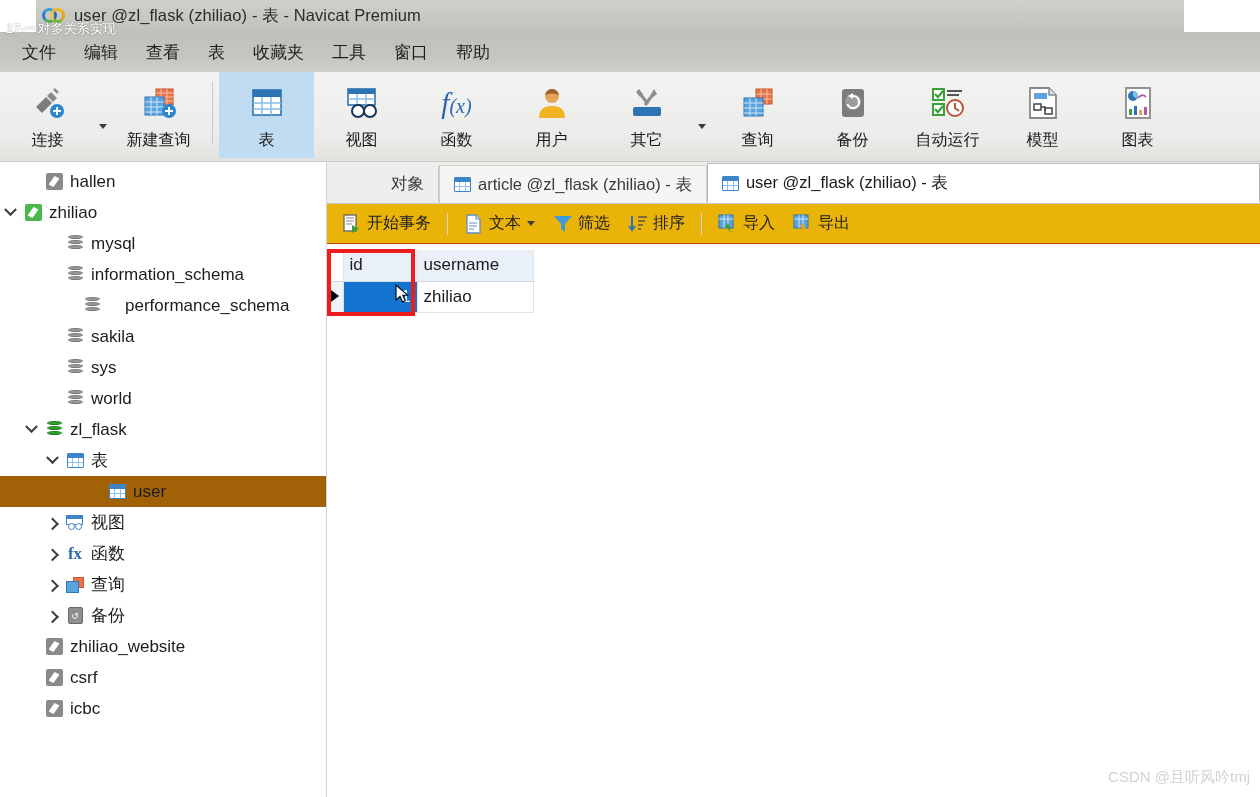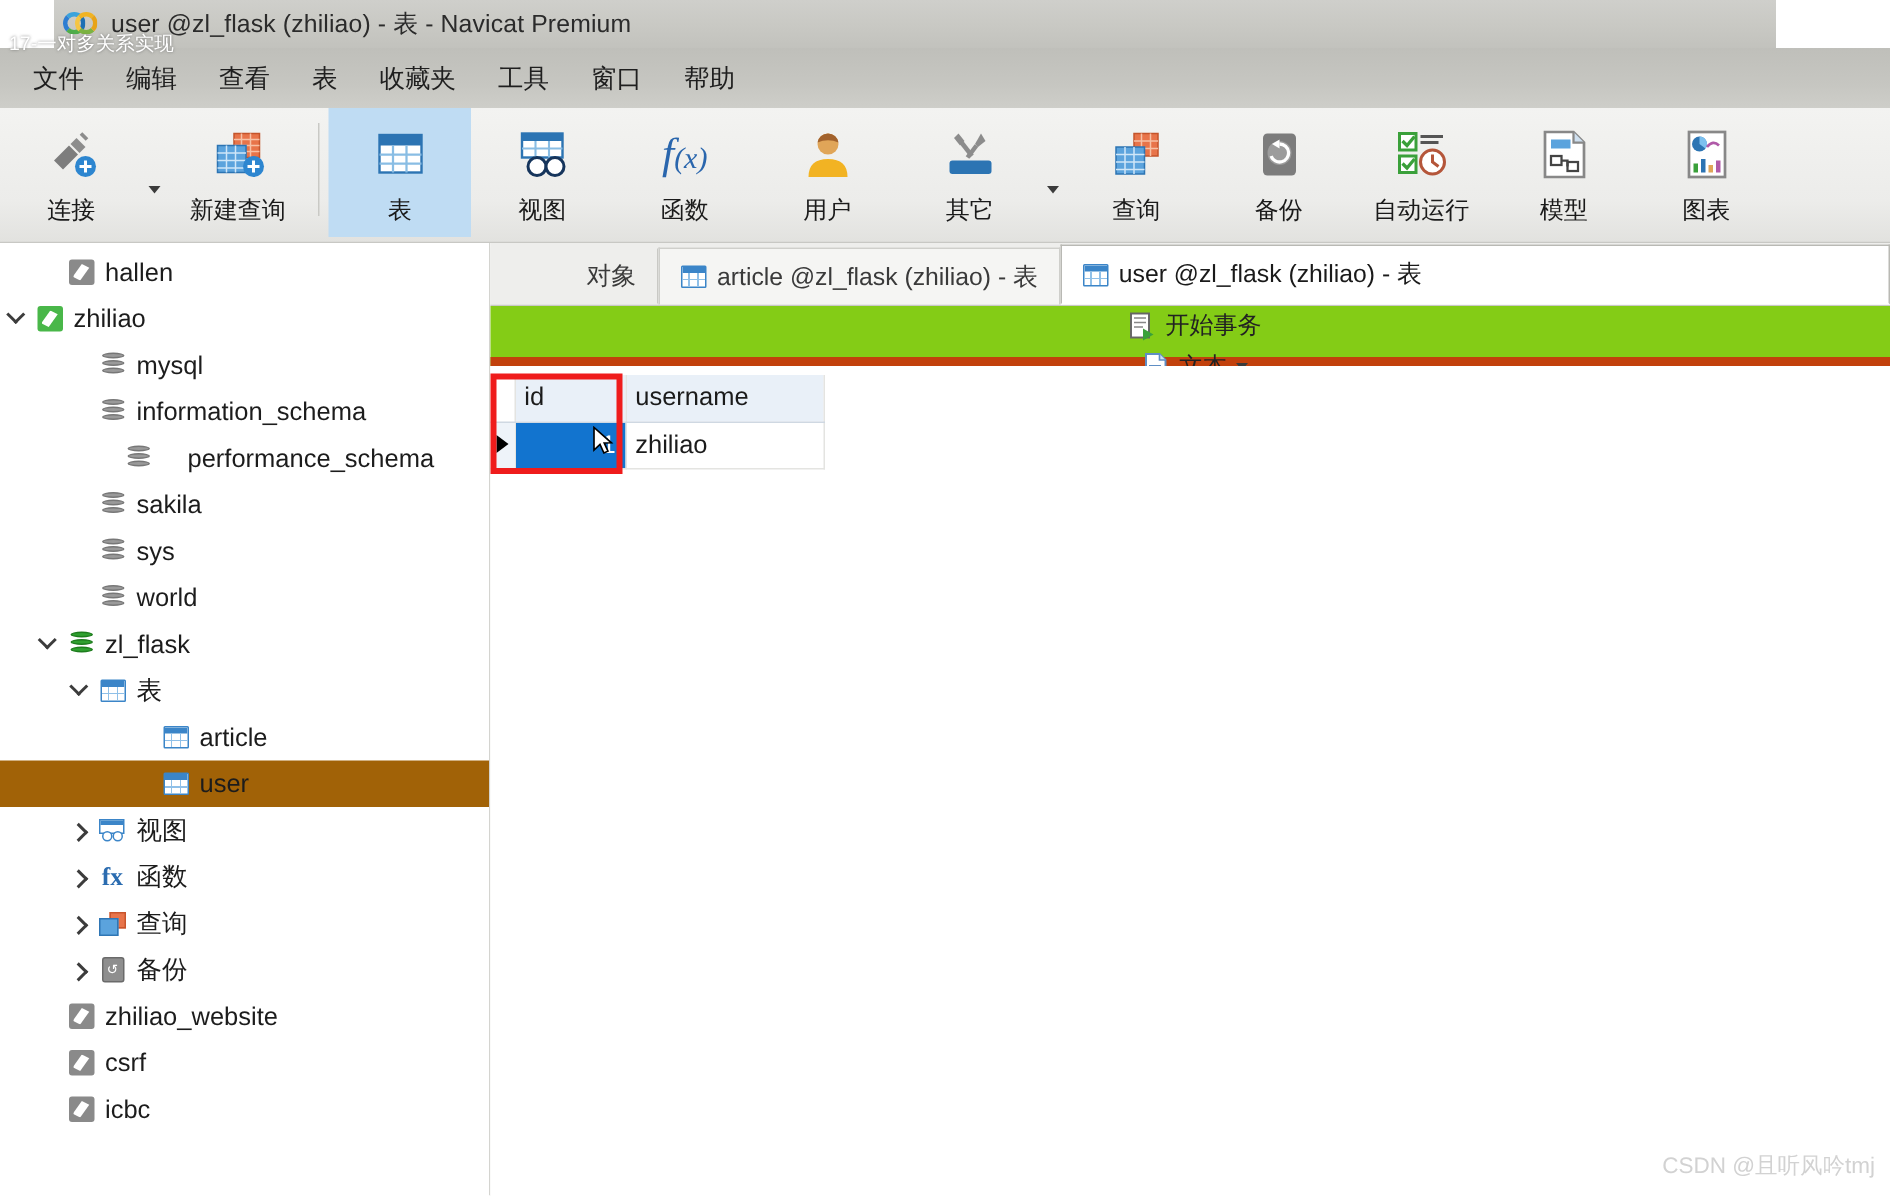--- a/index.html
+++ b/index.html
@@ -229,25 +229,24 @@
     background: #ffffff;
     border: 1px solid #b9b9b4; border-bottom: 1px solid #ffffff;
     color: #1a1a1a;
     height: 40px;
     flex: 1;
   }
   .tab-ico { margin-right: 7px; display:flex; }
 
   .grid-toolbar {
     height: 40px; width: 933px;
-    background: #84cc16;
+    background: #eab308;
     display: flex; align-items: center;
-    border-bottom: 6px solid #c2410c;
+    border-bottom: 1px solid #c2410c;
     padding-left: 6px;
-    flex-direction: column;
   }
   .gt-btn {
     display: flex; align-items: center;
     font-size: 16px; color: #222;
     padding: 3px 8px; margin: 0 1px;
     white-space: nowrap; cursor: default;
   }
   .gt-ico { margin-right: 5px; display: flex; align-items: center; }
   .gt-sep { width: 1px; height: 22px; background: #d5d5d1; margin: 0 7px; }
   .gt-caret {
@@ -269,21 +268,21 @@
     border-right: 1px solid #e4e4e1;
     border-bottom: 1px solid #e4e4e1;
     font-size: 17px; font-weight: normal;
     height: 31px;
     padding: 0 6px;
     white-space: nowrap;
     overflow: hidden;
   }
   .col-sel { width: 16px; padding: 0 !important; }
   .col-id  { width: 74px; }
-  .col-user{ width: 132px; margin-left: 24px; }
+  .col-user{ width: 116px; margin-left: 24px; }
   .dgrid th {
     background: #e9f0f8;
     color: #1b1b1b;
     text-align: left;
     border-bottom: 1px solid #cfd8e2;
   }
   .dgrid th.col-sel { background: #ffffff; border-right: 1px solid #e4e4e1;}
   .dgrid td.rowsel {
     background: #eef3f9;
     text-align: center;
@@ -590,27 +589,20 @@
         <span class="tree-label">zl_flask</span>
       </div>
       <div class="tree-row" style="padding-left: 42px;">
         <span class="tw">
           <span class="chev-d"></span>
         </span>
         <span class="tree-ico">
           <span class="ico-tbl"></span>
         </span>
         <span class="tree-label">表</span>
-      </div>
-      <div class="tree-row" style="padding-left: 84px;">
-        <span class="tw none"></span>
-        <span class="tree-ico">
-          <span class="ico-tbl"></span>
-        </span>
-        <span class="tree-label">article</span>
       </div>
       <div class="tree-row selected" style="padding-left: 84px;">
         <span class="tw none"></span>
         <span class="tree-ico">
           <span class="ico-tbl"></span>
         </span>
         <span class="tree-label">user</span>
       </div>
       <div class="tree-row" style="padding-left: 42px;">
         <span class="tw">

